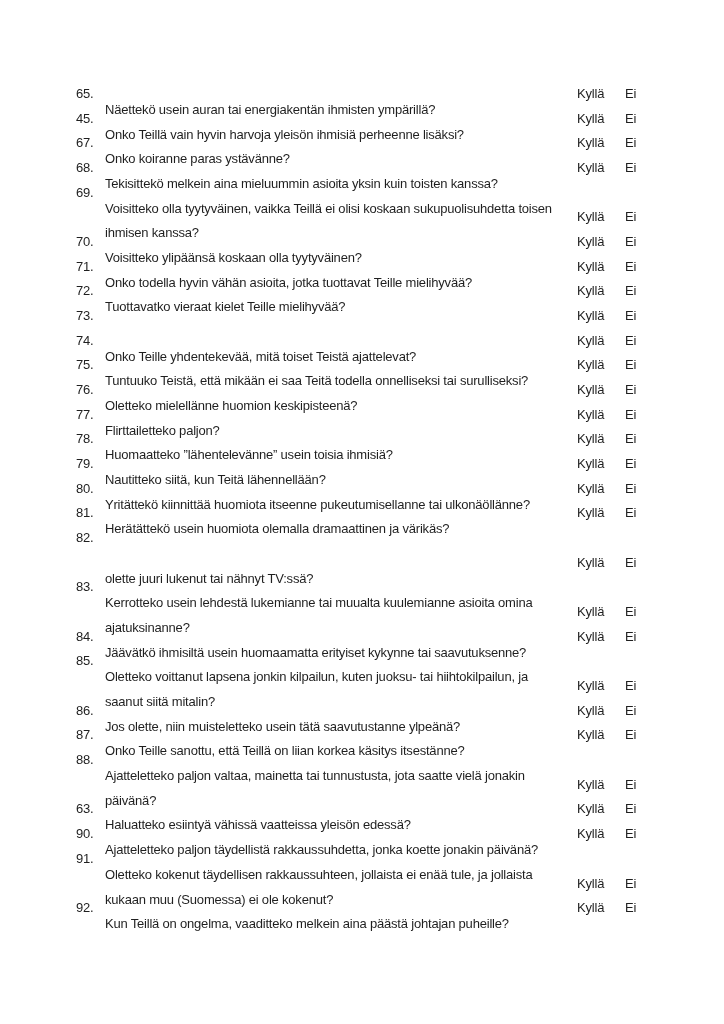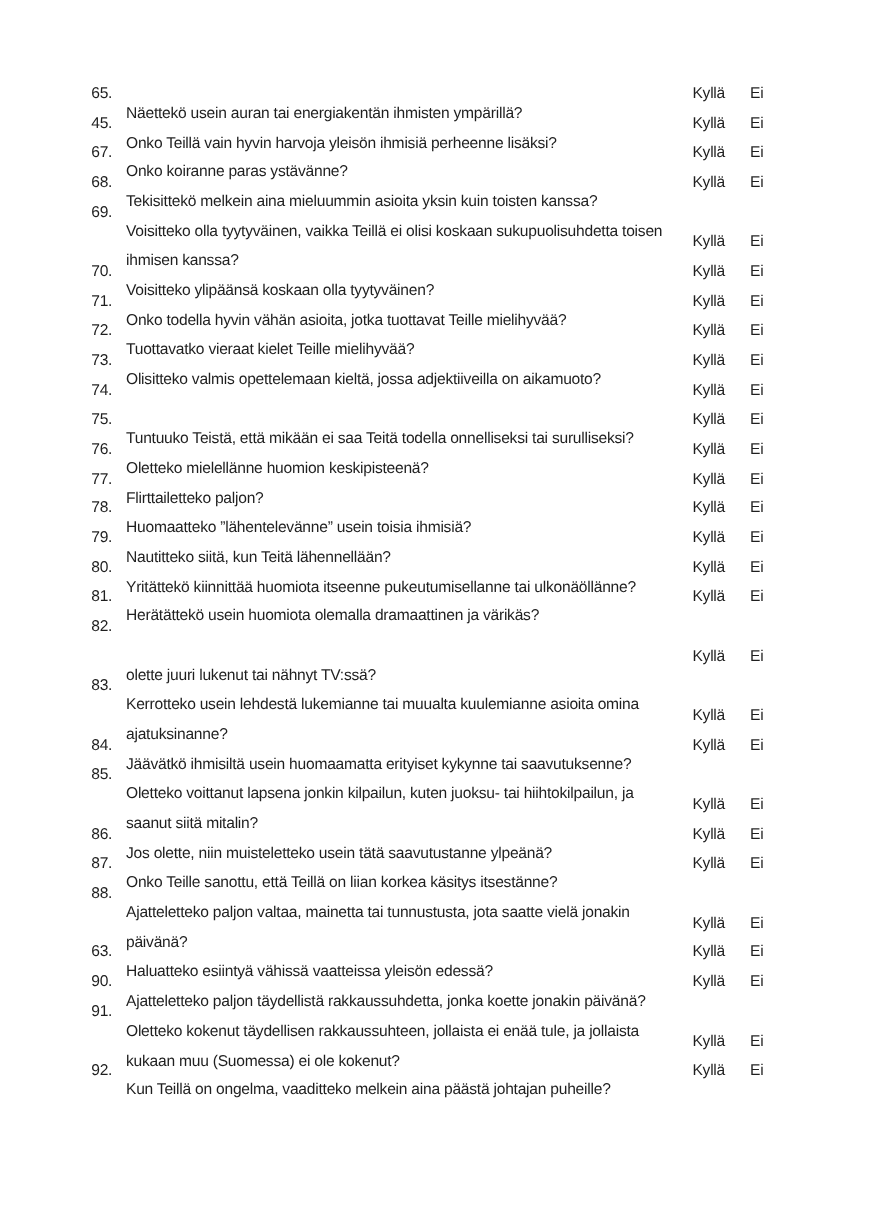--- a/index.html
+++ b/index.html
@@ -13,21 +13,21 @@
     height: 1024px;
     background: #ffffff;
     font-family: "Liberation Sans", sans-serif;
     font-size: 13px;
     letter-spacing: -0.2px;
     color: #1f1f1f;
     overflow: hidden;
   }
   .qlist {
     position: absolute;
-    top: 68px;
+    top: 84px;
     left: 0;
     width: 628px;
     text-decoration: underline;
   }
   .row {
     position: relative;
     height: 24.68px;
   }
   .num {
     position: absolute;
@@ -119,27 +119,27 @@
 
     <div class="row">
       <span class="num">72.</span>
       <span class="qt">Tuottavatko vieraat kielet Teille mielihyvää?</span>
       <span class="yes">Kyllä</span>
       <span class="no">Ei</span>
     </div>
 
     <div class="row">
       <span class="num">73.</span>
-      <span class="qt">Olisitteko valmis opettelemaan kieltä, jossa adjektiiveilla on aikamuoto?</span>
       <span class="yes">Kyllä</span>
       <span class="no">Ei</span>
     </div>
 
     <div class="row">
       <span class="num">74.</span>
+      <span class="qt">Onko Teille yhdentekevää, mitä toiset Teistä ajattelevat?</span>
       <span class="yes">Kyllä</span>
       <span class="no">Ei</span>
     </div>
 
     <div class="row">
       <span class="num">75.</span>
       <span class="qt">Tuntuuko Teistä, että mikään ei saa Teitä todella onnelliseksi tai surulliseksi?</span>
       <span class="yes">Kyllä</span>
       <span class="no">Ei</span>
     </div>

